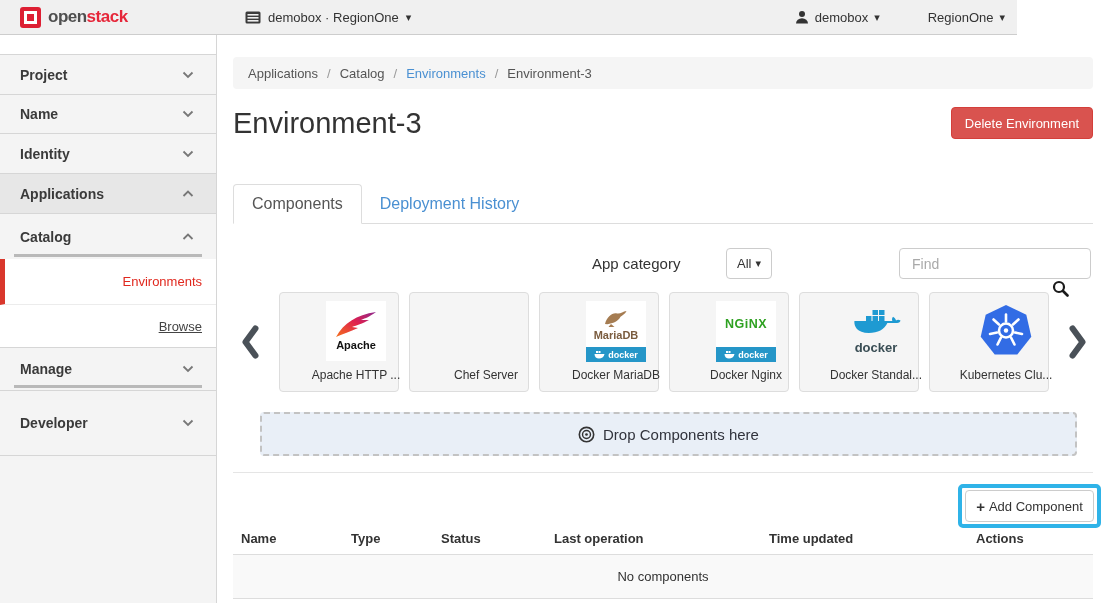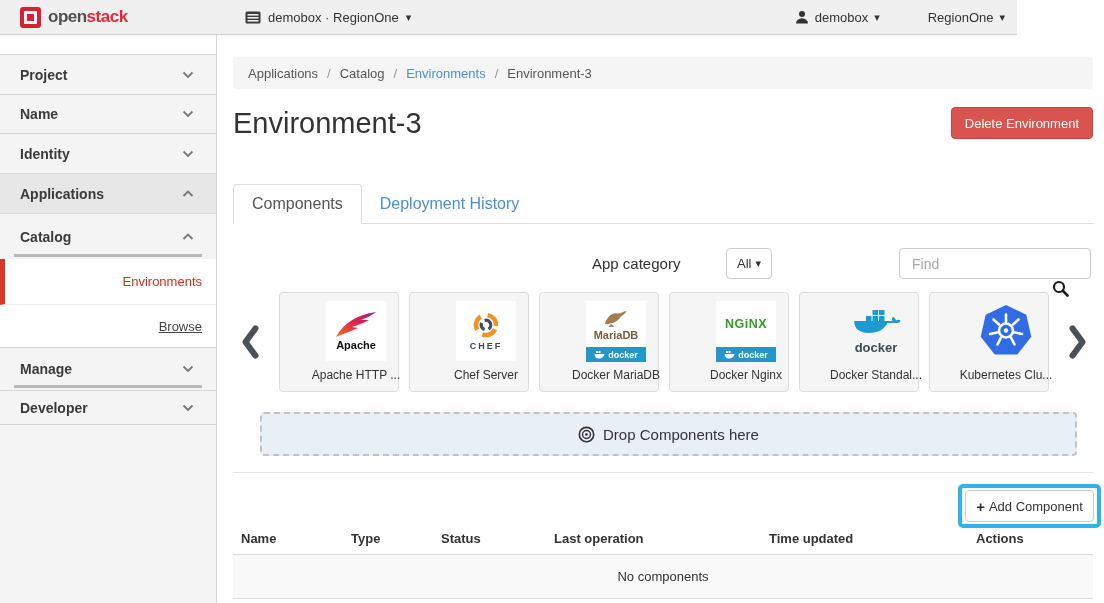--- a/index.html
+++ b/index.html
@@ -28,21 +28,21 @@
   .row-project { height: 40px; }
   .row-admin { height: 39px; }
   .row-identity { height: 40px; }
   .row-apps { height: 40px; background: #e7e7e7; }
   .row-catalog { height: 45px; border-bottom: none; position: relative; }
   .thick-rule { position: absolute; left: 14px; right: 14px; bottom: 2px; height: 3px; background: #b9b9b9; }
   .sub-item { display: block; background: #fff; text-align: right; padding: 0 14px; line-height: 46px; font-size: 13px; color: #444; cursor: pointer; border-bottom: none; }
   .sub-env { height: 46px; line-height: 46px; border-left: 5px solid #d9372c; color: #e0281e; border-bottom: 1px solid #ececec; }
   .sub-browse { height: 43px; line-height: 43px; border-bottom: 1px solid #d6d6d6; text-decoration: underline; }
   .row-manage { height: 42px; border-bottom: none; position: relative; }
-  .row-dev { height: 35px; border-top: 1px solid #d6d6d6; }
+  .row-dev { height: 66px; border-top: 1px solid #d6d6d6; }
 
   .chev-svg { width: 12px; height: 8px; display: block; }
 
   
   .main { position: absolute; top: 35px; left: 218px; width: 886px; height: 568px; background: #fff; }
 
   .breadcrumb { position: absolute; top: 22px; left: 15px; width: 860px; height: 32px; background: #f5f5f5; border-radius: 4px; display: flex; align-items: center; padding-left: 15px; gap: 9px; font-size: 13px; color: #555; }
   .breadcrumb .sep { color: #999; }
   .crumb-link { color: #4a90d2; cursor: pointer; text-decoration: none; }
 
@@ -242,27 +242,20 @@
           <div class="ibox h60">
             <svg width="42" height="27" viewBox="0 0 42 27">
               <path d="M1,26 C9,12 21,4 41,1 C34,6 31,7 26,9 C29,9 31,9 34,9 C27,13 22,14 17,16 C19,16.5 21,16.5 23,17 C15,20.5 8,23 1,26 Z" fill="url(#apg)"></path>
             </svg>
             <div class="apache-word">Apache</div>
           </div>
           <div class="app-label">Apache HTTP ...</div>
         </div>
 
         <div class="app-card">
-          <div class="ibox h60">
-            <svg width="28" height="28" viewBox="0 0 28 28">
-              <circle cx="14" cy="14" r="10" fill="none" stroke="#ec9426" stroke-width="4.5" stroke-dasharray="15 7" transform="rotate(25 14 14)"></circle>
-              <circle cx="14" cy="14" r="4.8" fill="none" stroke="#3f4e63" stroke-width="3.2" stroke-dasharray="8 4" transform="rotate(-40 14 14)"></circle>
-            </svg>
-            <div class="chef-word">CHEF</div>
-          </div>
           <div class="app-label">Chef Server</div>
         </div>
 
         <div class="app-card">
           <div class="ibox h46">
             <svg width="26" height="20" viewBox="0 0 26 20">
               <path d="M2,16 C4,9 9,4.5 14,5.5 C17.5,6.2 19.5,3.5 23.5,3 C22,6 20,7 17.5,8.8 C15,13.5 10,15.5 4.5,16.2 L2,16 Z" fill="#a57c52"></path>
               <path d="M8,16 l3.5,3 h-6 z" fill="#a57c52"></path>
             </svg>
             <div class="maria-word">MariaDB</div>

